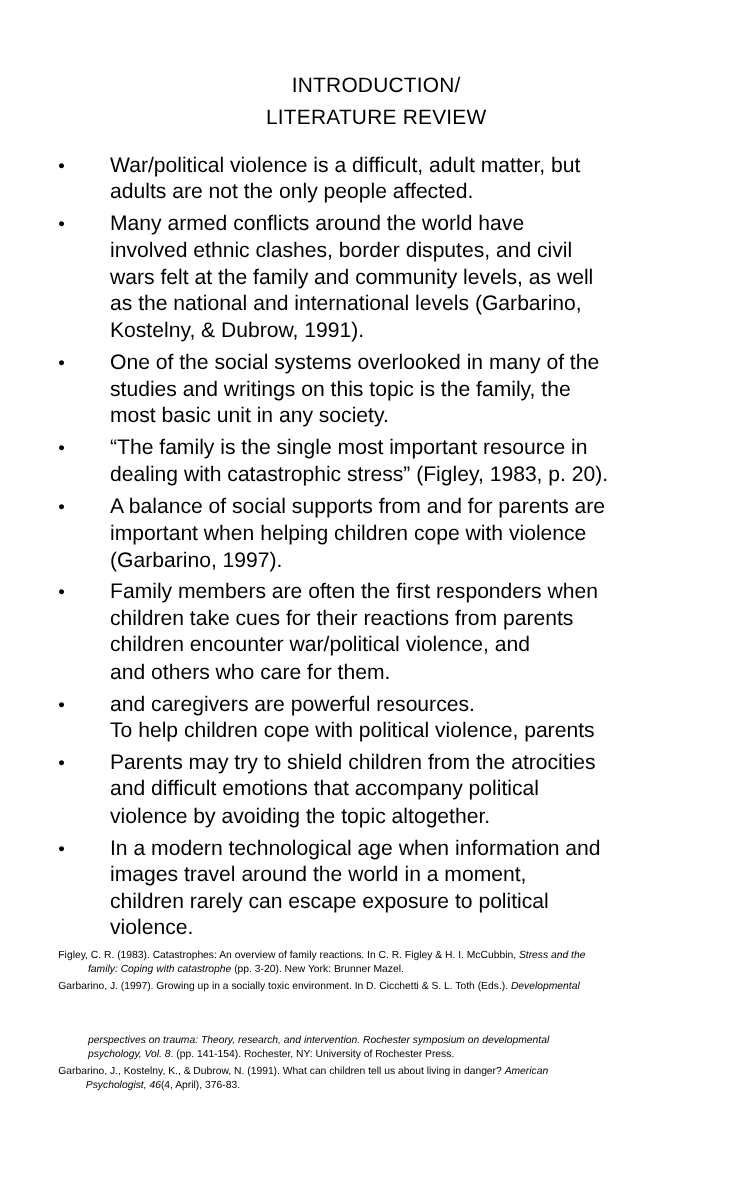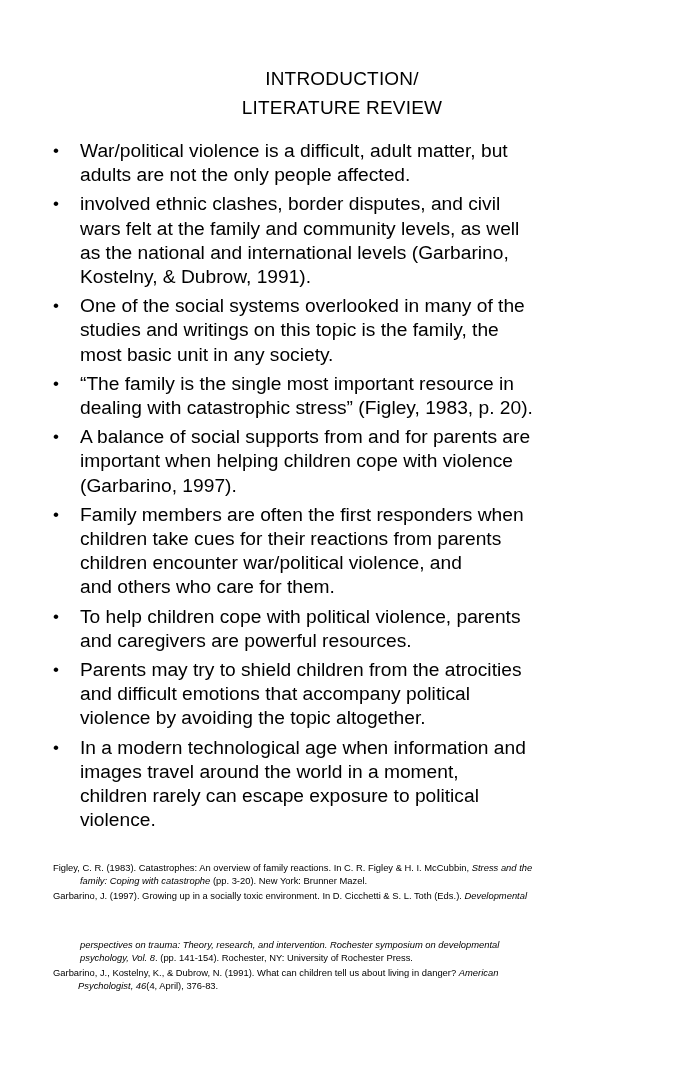--- a/index.html
+++ b/index.html
@@ -50,21 +50,21 @@
       line-height: 24.2px;
       margin-bottom: 5px;
       white-space: nowrap;
     }
     .bullet-mark {
       position: absolute;
       left: 53px;
       top: 0;
       font-size: 17px;
     }
-    .bullet-line { display: block; }
+    .bullet-line { display: block; margin-left: 20px; }
     .refs {
       position: absolute;
       left: 0;
       top: 861px;
       width: 684px;
       font-size: 9.4px;
       line-height: 13.2px;
       font-family: "Liberation Sans", sans-serif;
     }
     .ref {
@@ -90,20 +90,21 @@
   </div>
 
   <ul class="bullets">
     <li class="bullet-item">
       <span class="bullet-mark">•</span>
       <span class="bullet-line">War/political violence is a difficult, adult matter, but</span>
       <span class="bullet-line">adults are not the only people affected.</span>
     </li>
     <li class="bullet-item">
       <span class="bullet-mark">•</span>
+      <span class="bullet-line">Many armed conflicts around the world have</span>
       <span class="bullet-line">involved ethnic clashes, border disputes, and civil</span>
       <span class="bullet-line">wars felt at the family and community levels, as well</span>
       <span class="bullet-line">as the national and international levels (Garbarino,</span>
       <span class="bullet-line">Kostelny, &amp; Dubrow, 1991).</span>
     </li>
     <li class="bullet-item">
       <span class="bullet-mark">•</span>
       <span class="bullet-line">One of the social systems overlooked in many of the</span>
       <span class="bullet-line">studies and writings on this topic is the family, the</span>
       <span class="bullet-line">most basic unit in any society.</span>
@@ -121,22 +122,22 @@
     </li>
     <li class="bullet-item">
       <span class="bullet-mark">•</span>
       <span class="bullet-line">Family members are often the first responders when</span>
       <span class="bullet-line">children take cues for their reactions from parents</span>
       <span class="bullet-line">children encounter war/political violence, and</span>
       <span class="bullet-line">and others who care for them.</span>
     </li>
     <li class="bullet-item">
       <span class="bullet-mark">•</span>
+      <span class="bullet-line">and caregivers are powerful resources.</span>
       <span class="bullet-line">To help children cope with political violence, parents</span>
-      <span class="bullet-line">and caregivers are powerful resources.</span>
     </li>
     <li class="bullet-item">
       <span class="bullet-mark">•</span>
       <span class="bullet-line">Parents may try to shield children from the atrocities</span>
       <span class="bullet-line">and difficult emotions that accompany political</span>
       <span class="bullet-line">violence by avoiding the topic altogether.</span>
     </li>
     <li class="bullet-item">
       <span class="bullet-mark">•</span>
       <span class="bullet-line">In a modern technological age when information and</span>

